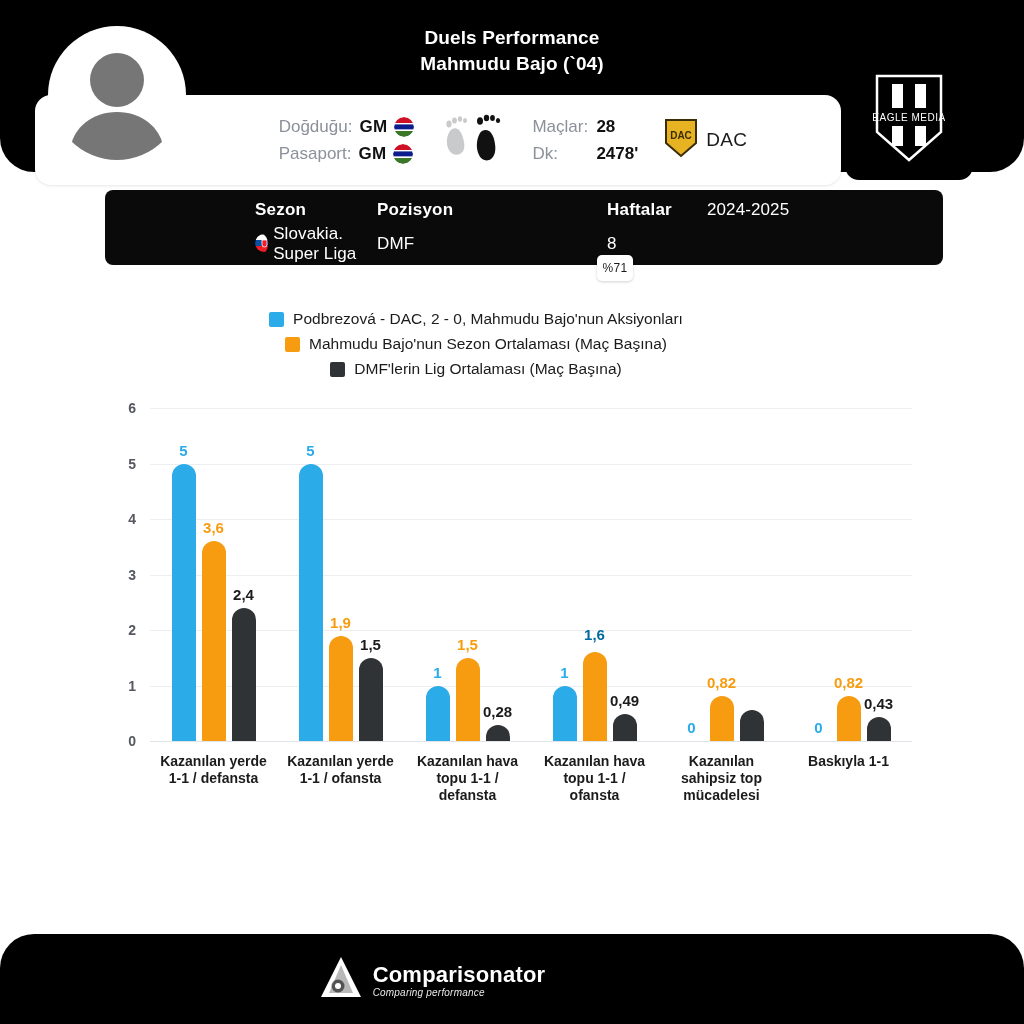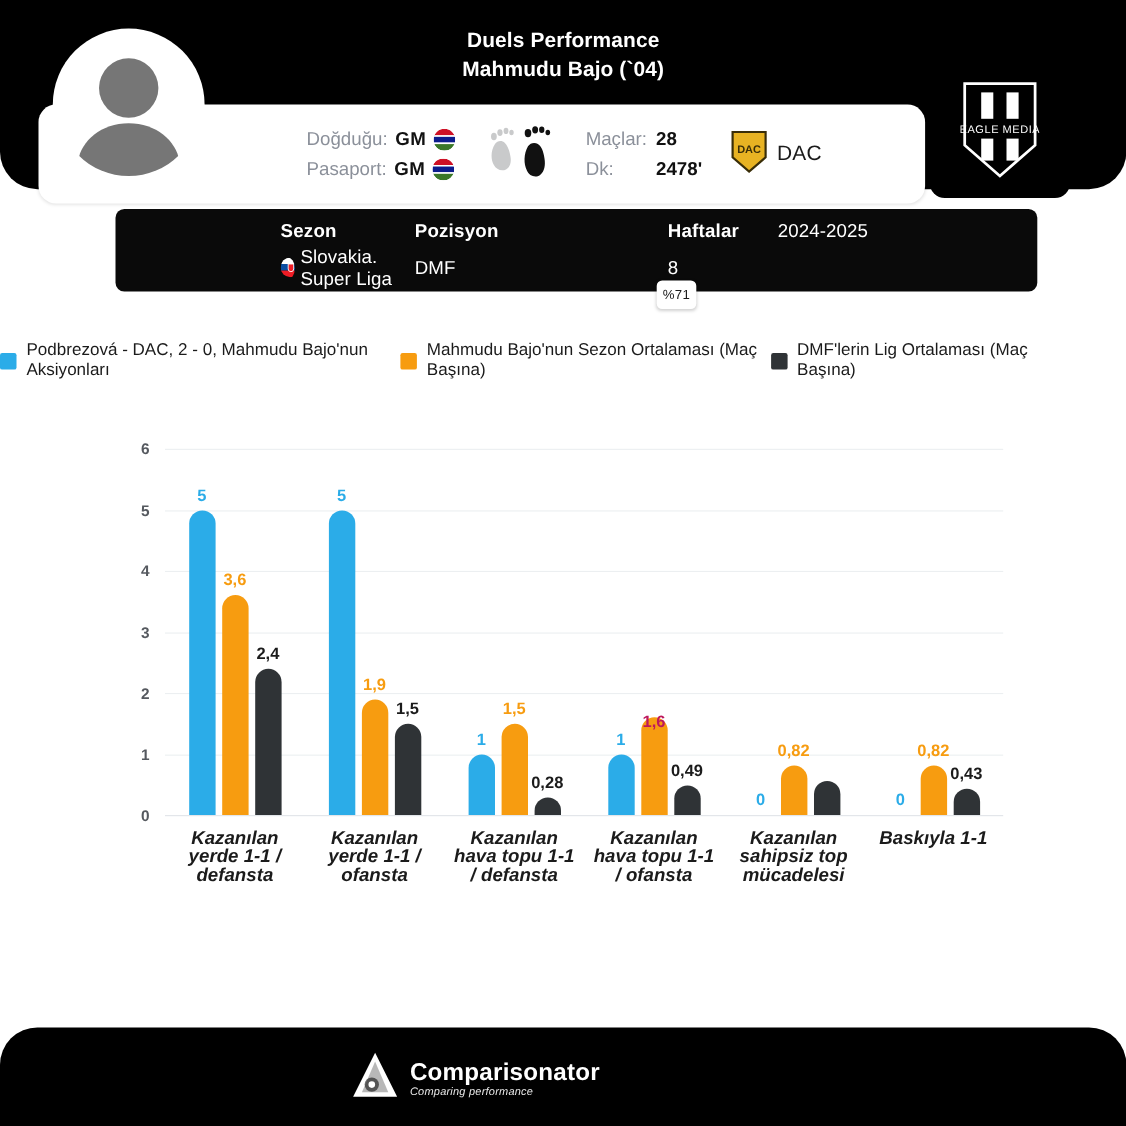--- a/index.html
+++ b/index.html
@@ -90,21 +90,21 @@
     position: absolute; left: 597px; top: 255px; width: 36px; height: 26px;
     background: #ffffff; border-radius: 5px; z-index: 7;
     display: flex; align-items: center; justify-content: center;
     font-size: 12px; color: #1b1b1b; letter-spacing: .3px;
     box-shadow: 0 1px 3px rgba(0,0,0,.18);
   }
 
   
   .legend {
     position: absolute; left: 0; top: 310px; width: 952px;
-    display: flex; flex-direction: row; align-items: center; gap: 7px;
+    display: flex; flex-direction: column; align-items: center; gap: 7px; text-align: center;
   }
   .legend-item { display: flex; align-items: center; gap: 9px; font-size: 15.5px; color: #1b1b1b; }
   .legend-swatch { width: 15px; height: 15px; border-radius: 2px; flex: none; }
 
   
   .chart { position: absolute; left: 0px; top: 395px; width: 1024px; height: 430px; }
   .plot {
     position: absolute; left: 150px; top: 13px; width: 762px; height: 333px;
   }
   .gridline { position: absolute; left: 0; width: 100%; height: 1px; background: #eceff1; }
@@ -122,22 +122,22 @@
   .bar { width: 24px; border-radius: 12px 12px 0 0; }
   .bar-label {
     position: absolute; left: 50%; transform: translateX(-50%);
     font-size: 15px; font-weight: bold; white-space: nowrap;
   }
   .xlabels {
     position: absolute; left: 150px; top: 358px; width: 762px;
     display: flex;
   }
   .xlabel {
-    flex: 1 1 0; text-align: center; font-size: 17px; font-weight: bold;
-    color: #1b1b1b; line-height: 17px; padding: 0 6px; font-style: italic;
+    flex: 1 1 0; text-align: center; font-size: 14px; font-weight: bold;
+    color: #1b1b1b; line-height: 17px; padding: 0 6px;
   }
 
   
   .footer-logo {
     position: absolute; left: 0; top: 955px; width: 864px;
     display: flex; align-items: center; justify-content: center; gap: 10px; z-index: 6;
   }
   .footer-text { display: flex; flex-direction: column; color: #ffffff; }
   .footer-name { font-size: 22px; font-weight: bold; letter-spacing: .2px; line-height: 24px; }
   .footer-tag { font-size: 10px; font-style: italic; letter-spacing: .2px; color: #e8e8e8; }
@@ -373,21 +373,21 @@
             <span class="bar-label" style="color: rgb(27, 27, 27); bottom: 20.54px;">0,28</span>
           </div>
         </div>
         <div class="group">
           <div class="bar-wrap">
             <div class="bar" style="height: 55.5px; background: rgb(43, 172, 232);"></div>
             <span class="bar-label" style="color: rgb(43, 172, 232); bottom: 60.5px;">1</span>
           </div>
           <div class="bar-wrap">
             <div class="bar" style="height: 88.8px; background: rgb(247, 156, 16);"></div>
-            <span class="bar-label" style="color: #be185d; bottom: 76px; margin-top: 36px;">1,6</span>
+            <span class="bar-label" style="color: #0369a1; bottom: 98px; margin-top: 36px;">1,6</span>
           </div>
           <div class="bar-wrap">
             <div class="bar" style="height: 27.195px; background: rgb(47, 51, 54);"></div>
             <span class="bar-label" style="color: rgb(27, 27, 27); bottom: 32.195px;">0,49</span>
           </div>
         </div>
         <div class="group">
           <div class="bar-wrap">
             <div class="bar" style="height: 0px; background: rgb(43, 172, 232);"></div>
             <span class="bar-label" style="color: rgb(43, 172, 232); bottom: 5px;">0</span>

